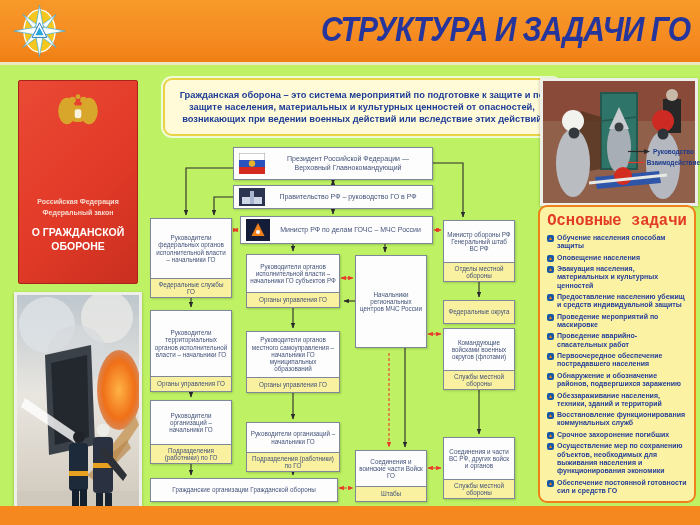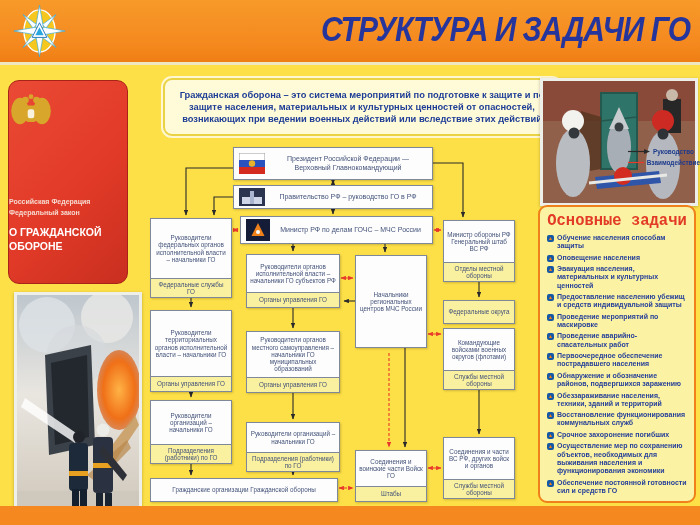--- a/index.html
+++ b/index.html
@@ -1,35 +1,35 @@
 <!DOCTYPE html>
 <html><head>
 <meta charset="utf-8">
 <style>
   html,body{margin:0;padding:0;background:#666;}
-  .poster{position:relative;width:700px;height:525px;background:#fde047;overflow:hidden;
+  .poster{position:relative;width:700px;height:525px;background:#bef264;overflow:hidden;
           font-family:"Liberation Sans",sans-serif;}
   
   .hdr{position:absolute;left:0;top:0;width:700px;height:62px;
        background:linear-gradient(180deg,#F79A2A 0%,#F5891F 70%,#EF7F14 100%);
        border-bottom:3px solid #EFE7C2;}
   .hdr-title{position:absolute;right:10px;top:10px;width:420px;text-align:right;
        font-size:30px;font-weight:bold;font-style:italic;color:#26359B;
        letter-spacing:-1px;transform:scaleY(1.15);transform-origin:top right;white-space:nowrap;}
   .ftr{position:absolute;left:0;top:506px;width:700px;height:19px;background:#F5891F;}
   .emblem{position:absolute;left:12px;top:3px;}
   
   .intro{position:absolute;left:163px;top:78px;width:398px;height:58px;background:#FFFBD9;
        border:2px solid #E9D345;border-radius:9px;box-shadow:0 0 0 2px rgba(255,255,255,.75);
        display:flex;align-items:center;justify-content:center;padding:3px 10px;box-sizing:border-box;}
   .intro span{font-size:9.3px;font-weight:bold;color:#1E3D96;text-align:center;line-height:1.32;}
   
-  .book{position:absolute;left:8px;top:80px;width:118px;height:202px;
+  .book{position:absolute;left:18px;top:80px;width:118px;height:202px;
        background:linear-gradient(135deg,#EA4A35 0%,#E23A28 55%,#C92F1F 100%);
-       border:1px solid #A82418;border-radius:11px;}
+       border:1px solid #A82418;border-radius:2px;text-align:center;}
   .book .l1{margin-top:62px;font-size:7px;font-weight:bold;color:#F6D9CE;line-height:1.5;}
   .book .lt{margin-top:8px;font-size:10.5px;font-weight:bold;color:#FFFFFF;line-height:1.3;}
   
   .photo{position:absolute;border:3px solid #EFEFEA;box-shadow:0 1px 3px rgba(0,0,0,.25);}
   .ph-left{left:14px;top:292px;width:122px;height:222px;}
   .ph-right{left:540px;top:78px;width:152px;height:122px;}
   
   .tasks{position:absolute;left:538px;top:205px;width:158px;height:298px;background:#FBF3A3;
        border:2px solid #F08019;border-radius:9px;box-sizing:border-box;padding:5px 7px 4px 7px;}
   .tasks h2{margin:0 0 4px 0;text-align:center;font-size:15.5px;font-weight:bold;color:#E23A26;

